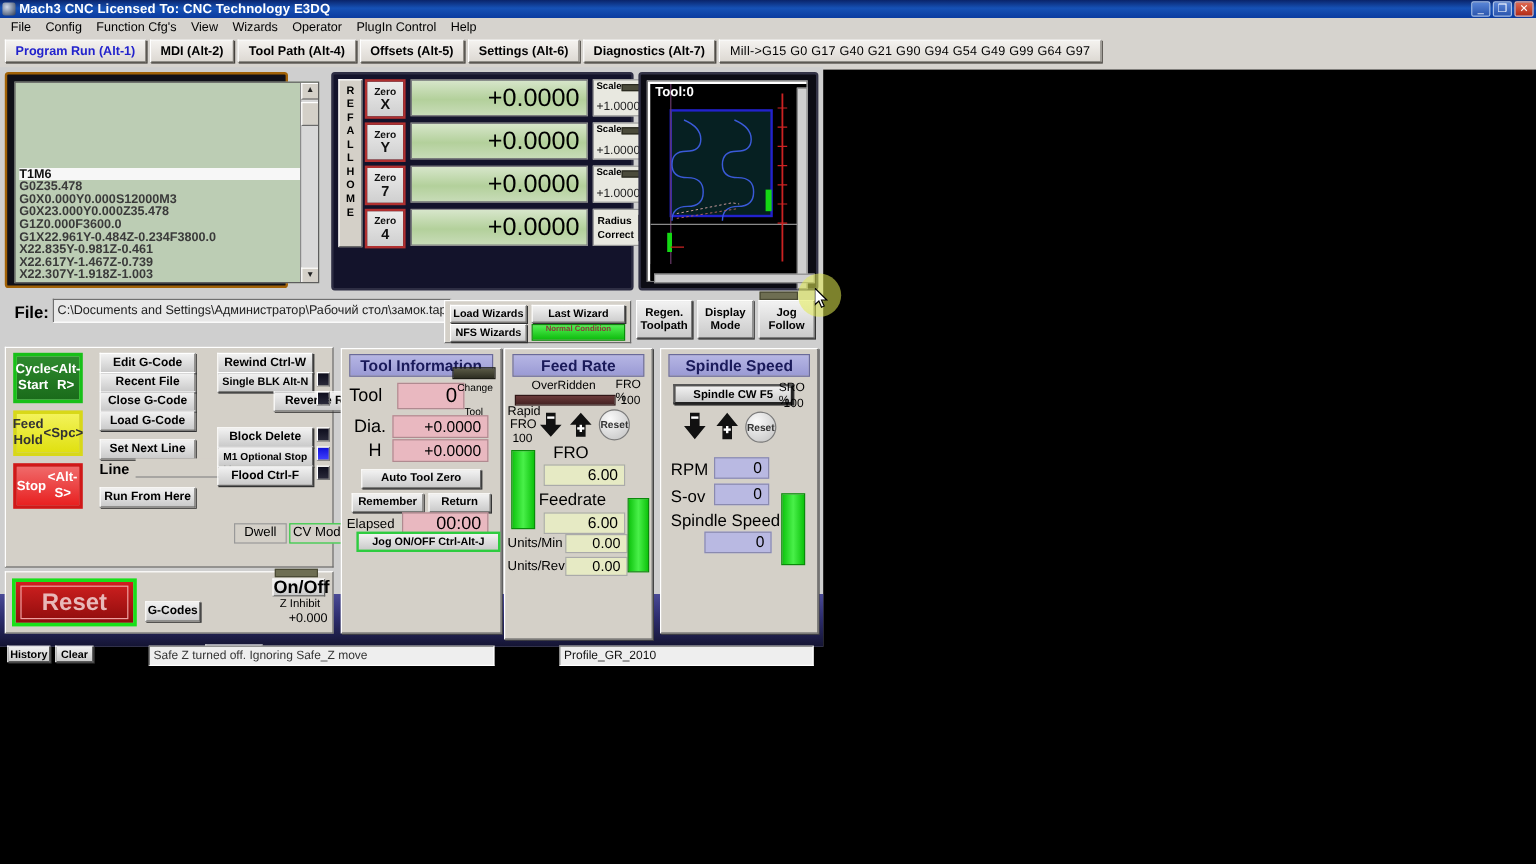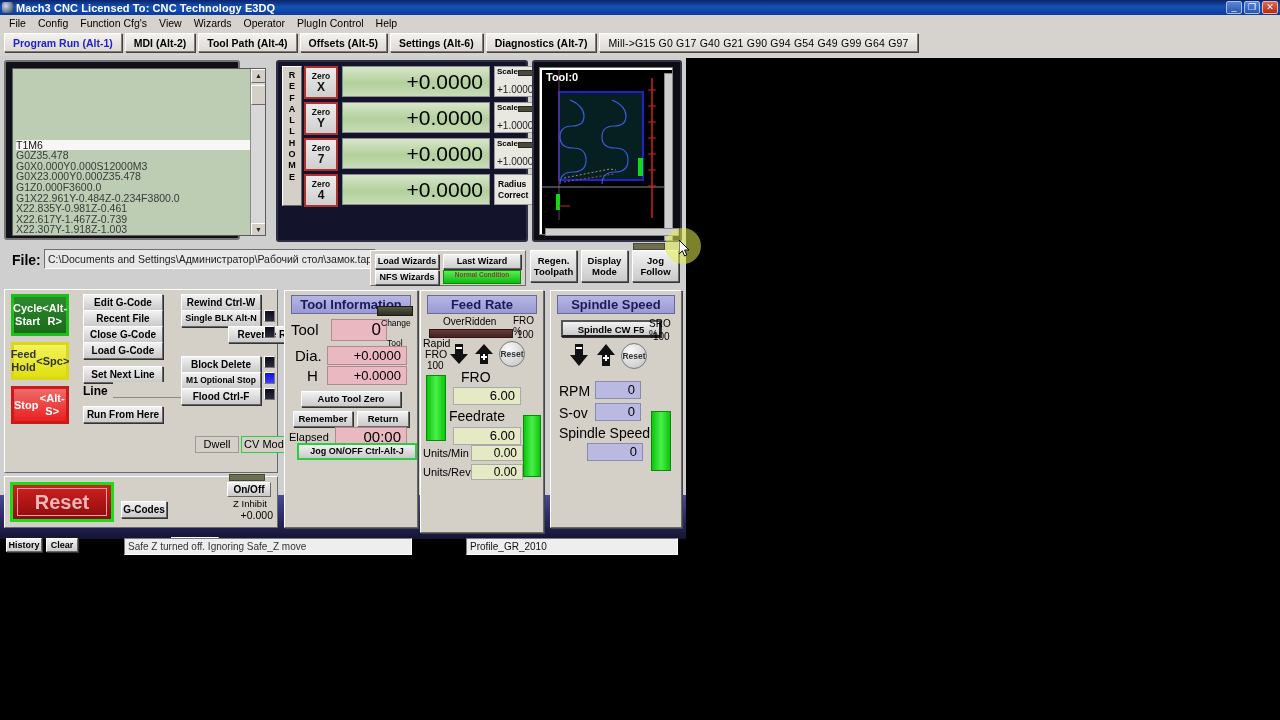--- a/index.html
+++ b/index.html
@@ -76,22 +76,23 @@
     background:#cfcfcf;
   }
   .screen .bluebar {
     position:absolute; left:0; bottom:0; width:686px; height:44px;
     background: linear-gradient(180deg,#4a4a96 0%,#2d2d6e 45%,#141432 100%);
   }
 
   
   .gpane {
     position:absolute; left:4px; top:4px; width:236px; height:180px;
-    background:#101018; border:2px solid #737373; border-radius:3px;
+    background:#101018; border:2px solid #a16207; border-radius:3px;
     padding:3px;
+    font-weight:bold;
   }
   .gpane-inner {
     position:absolute; left:6px; top:6px; width:254px; height:168px;
     background:#bccdb4; border:1px solid #5d5d5d;
     overflow:hidden;
   }
   .gcode-lines {
     position:absolute; left:0; bottom:0; width:238px;
     font-family:"Liberation Sans", sans-serif; font-size:10.5px; color:#3a3a3a;
     line-height:10.6px; padding-left:3px;
@@ -260,21 +261,21 @@
   .resetbtn .inner { position:absolute; left:4px; top:3px; right:4px; bottom:3px; border:1px solid #f0a0a0; }
   .codebtn {
     position:absolute; height:17px; background:linear-gradient(180deg,#f2f2f2,#cacaca);
     border:1px solid #fff; border-right-color:#666; border-bottom-color:#666; box-shadow:1px 1px 0 #333;
     font-size:10px; font-weight:bold; text-align:center; line-height:15px;
   }
   .zinh-bar { position:absolute; left:224px; top:-3px; width:36px; height:7px; background:#6e6e52; border:1px solid #4a4a34; }
   .onoff { position:absolute; left:222px; top:5px; width:44px; height:15px;
            background:linear-gradient(180deg,#f2f2f2,#cacaca);
            border:1px solid #fff; border-right-color:#666; border-bottom-color:#666;
-           font-size:10px; font-weight:bold; text-align:center; line-height:13px; }
+           font-size:15px; font-weight:bold; text-align:center; line-height:13px; }
   .zinh-lbl { position:absolute; left:222px; top:21px; width:46px; font-size:9.5px; text-align:center; }
   .zinh-val { position:absolute; left:222px; top:32px; width:46px; font-size:10.5px; text-align:right; }
 
   
   .panel {
     position:absolute; background:#d4d0c8;
     border:1px solid #fff; border-right-color:#6a6a6a; border-bottom-color:#6a6a6a;
     box-shadow:1px 1px 0 #444;
   }
   .panel-title {

